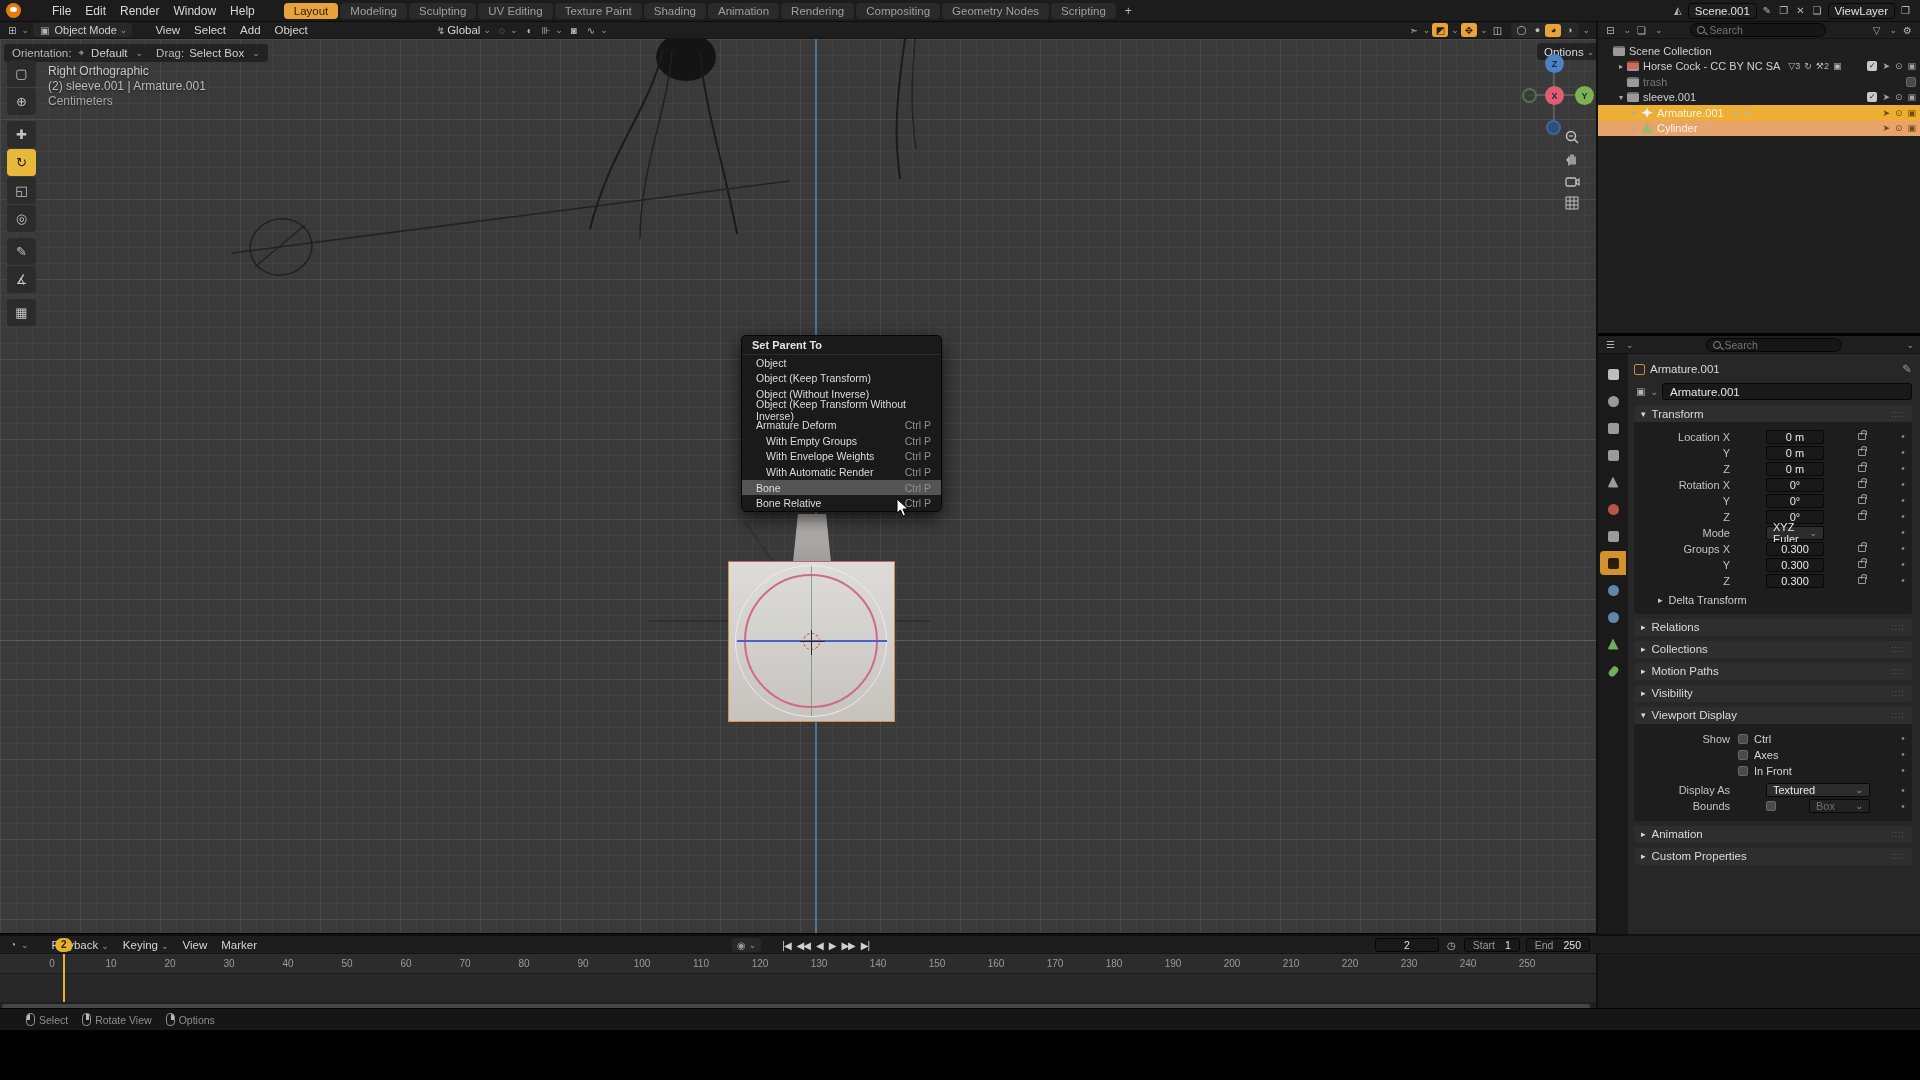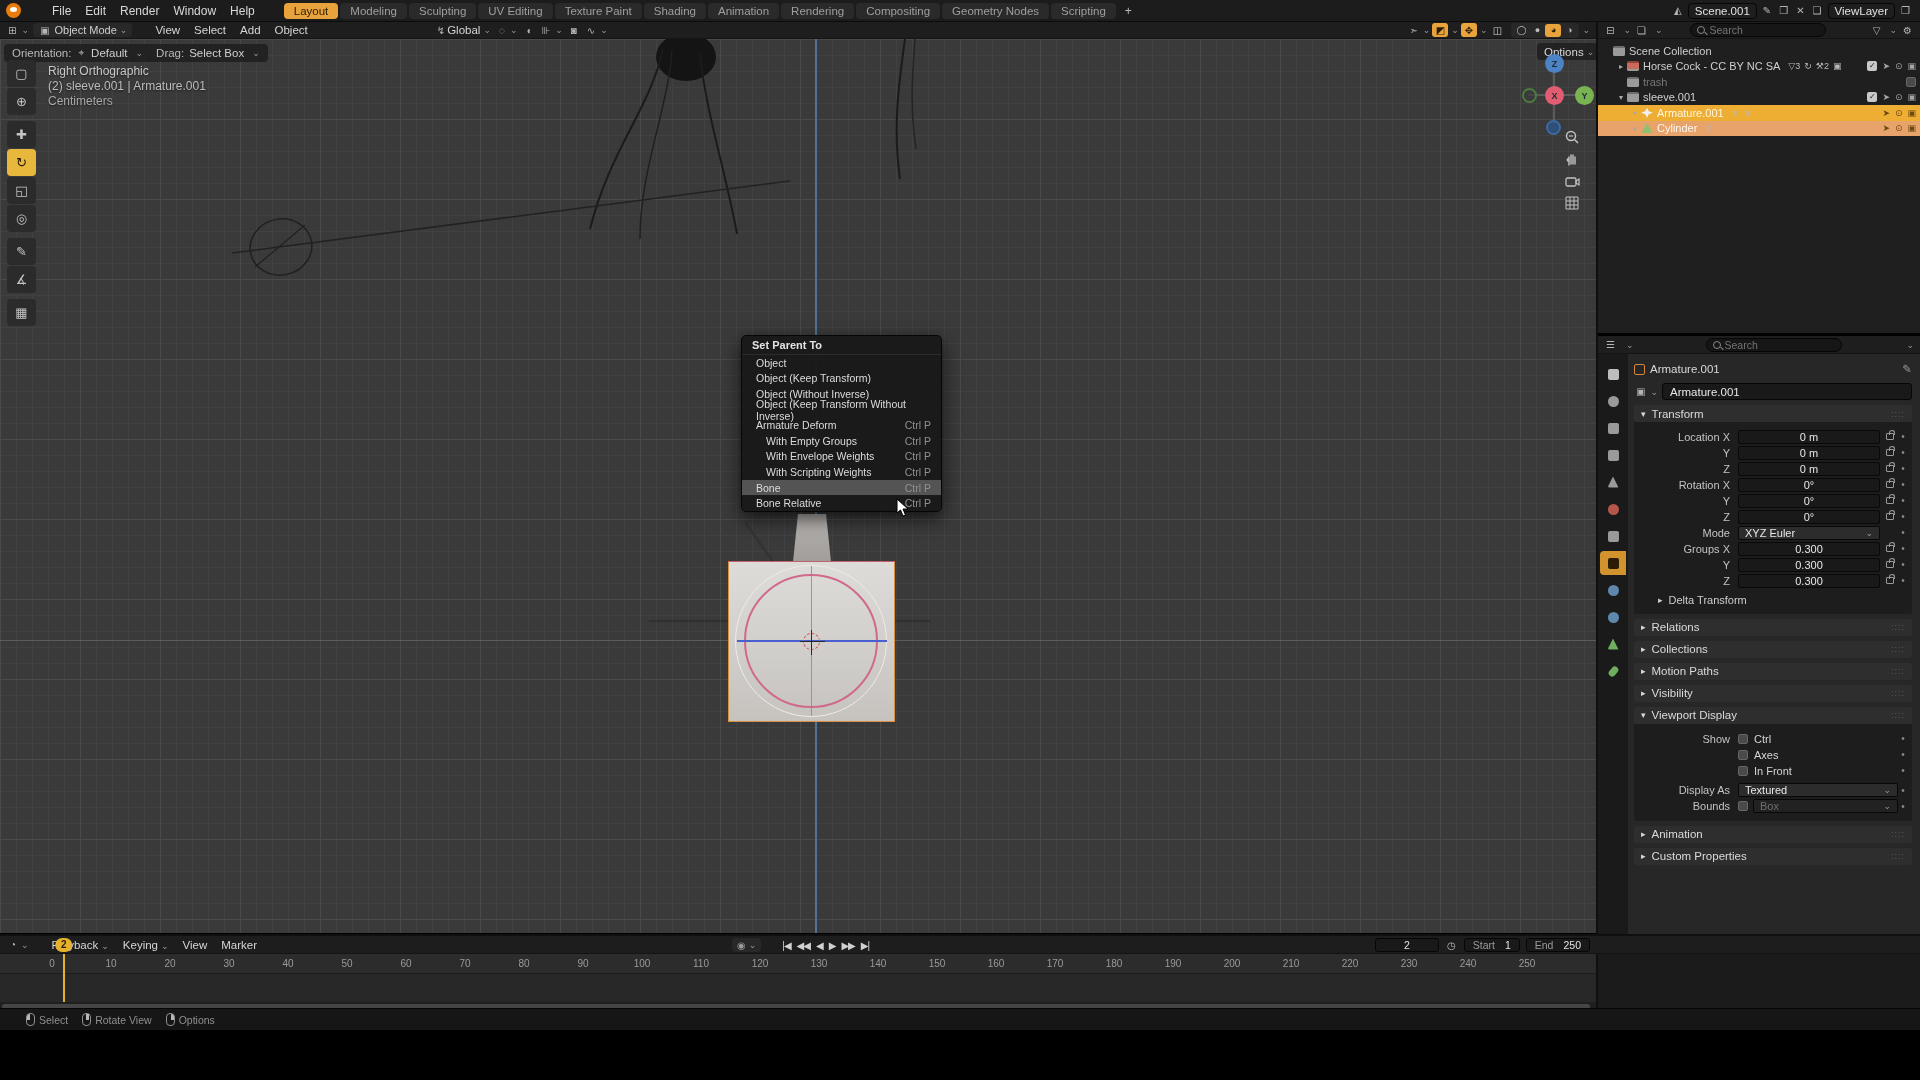--- a/index.html
+++ b/index.html
@@ -125,21 +125,21 @@
   .ptab.active{background:#d2922e;}
   .ptab i{display:block;width:11px;height:11px;border-radius:2px;}
   #props-content{position:absolute;left:30px;top:18px;width:292px;height:654px;padding:6px 8px 0 6px;}
   .crumb{display:flex;align-items:center;gap:5px;height:18px;color:#d8d8d8;font-size:11.5px;}
   .obj-ic{width:11px;height:11px;border:1.5px solid #d8863b;border-radius:2px;}
   .name-field{display:flex;align-items:center;height:17px;margin-top:5px;}
   .name-field .fld{flex:1;background:#191919;border:1px solid #060606;border-radius:3px;height:17px;display:flex;align-items:center;padding:0 7px;color:#e6e6e6;font-size:11.5px;}
   .panel-hdr{height:17px;background:#2e2e2e;border-radius:3px;display:flex;align-items:center;padding:0 7px;color:#dadada;font-size:11.5px;margin-top:5px;}
   .panel-hdr .drag{margin-left:auto;color:#5c5c5c;font-size:9px;letter-spacing:1px;}
   .panel-body{background:#1d1d1d;border-radius:0 0 3px 3px;padding:7px 4px 6px 0;}
-  .prow{display:flex;align-items:center;height:15.5px;margin-bottom:0.5px;}
+  .prow{display:flex;align-items:center;height:15.5px;margin-bottom:0.5px;gap:28px;}
   .prow .lbl{width:104px;text-align:right;color:#c3c3c3;font-size:11px;padding-right:8px;flex:0 0 auto;}
   .prow .val{flex:1;background:#191919;border:1px solid #080808;border-radius:2px;height:14px;display:flex;align-items:center;justify-content:center;color:#e8e8e8;font-size:11px;}
   .prow .val.dd{justify-content:flex-start;padding:0 6px;background:#2c2c2c;}
   .prow .val.dd .chev{margin-left:auto;}
   .prow .val.disabled{color:#6f6f6f;background:#222;}
   .lock{position:relative;width:8px;height:7px;border:1px solid #9a9a9a;border-radius:1px;margin:0 4px 0 6px;flex:0 0 auto;}
   .lock::before{content:"";position:absolute;left:2px;top:-4px;width:4px;height:4px;border:1px solid #9a9a9a;border-bottom:none;border-radius:3px 3px 0 0;}
   .prow .dot{width:10px;text-align:center;flex:0 0 auto;}
   .sub-hdr{display:flex;align-items:center;height:15px;color:#cdcdcd;font-size:11px;padding-left:24px;margin-top:4px;}
   .pcheck-row{display:flex;align-items:center;height:16px;}
@@ -415,21 +415,21 @@
         </div>
         <div class="cm-item indent">
           <span>With Empty Groups</span>
           <span class="cm-sc">Ctrl P</span>
         </div>
         <div class="cm-item indent">
           <span>With Envelope Weights</span>
           <span class="cm-sc">Ctrl P</span>
         </div>
         <div class="cm-item indent">
-          <span>With Scripting Weights</span>
+          <span>With Automatic Render</span>
           <span class="cm-sc">Ctrl P</span>
         </div>
         <div class="cm-item hl">
           <span>Bone</span>
           <span class="cm-sc">Ctrl P</span>
         </div>
         <div class="cm-item">
           <span>Bone Relative</span>
           <span class="cm-sc">Ctrl P</span>
         </div>

